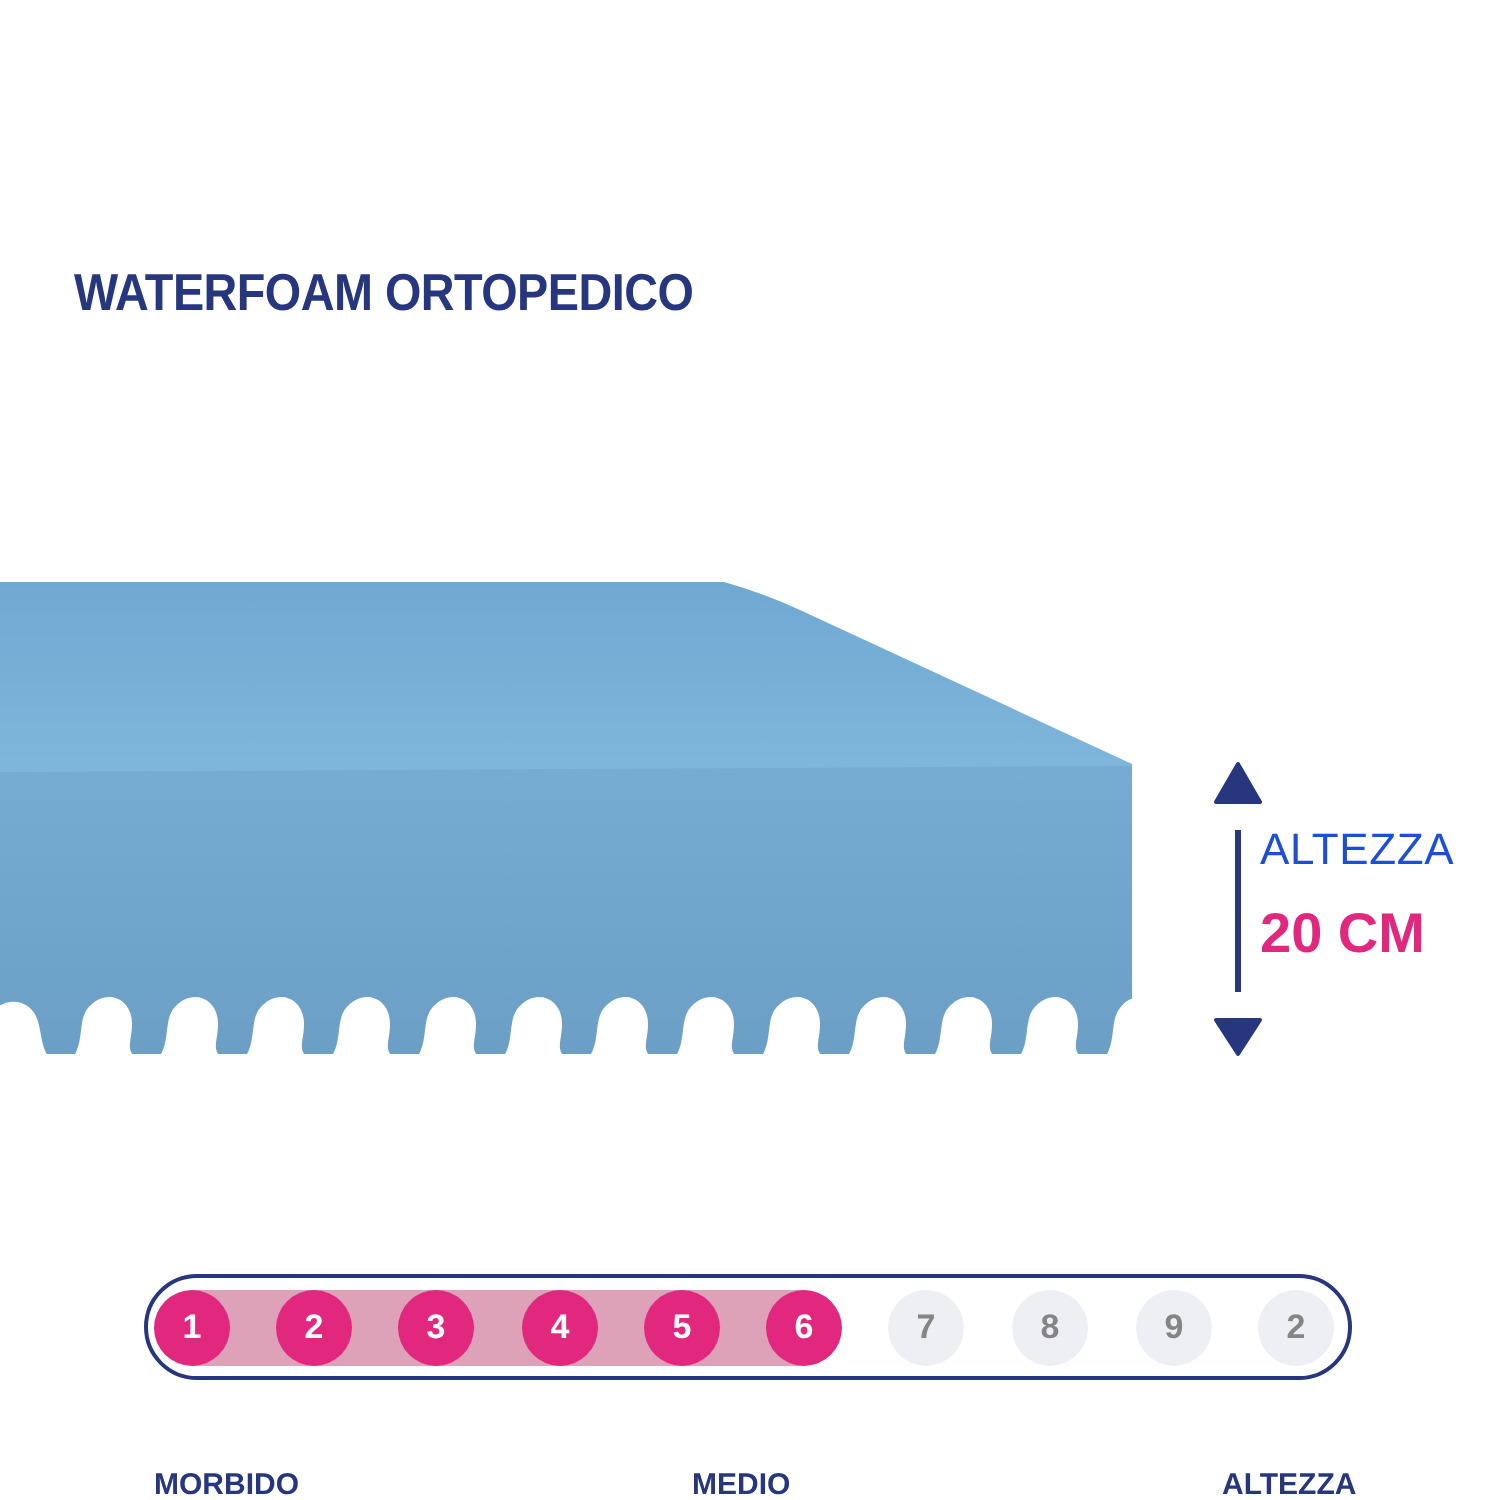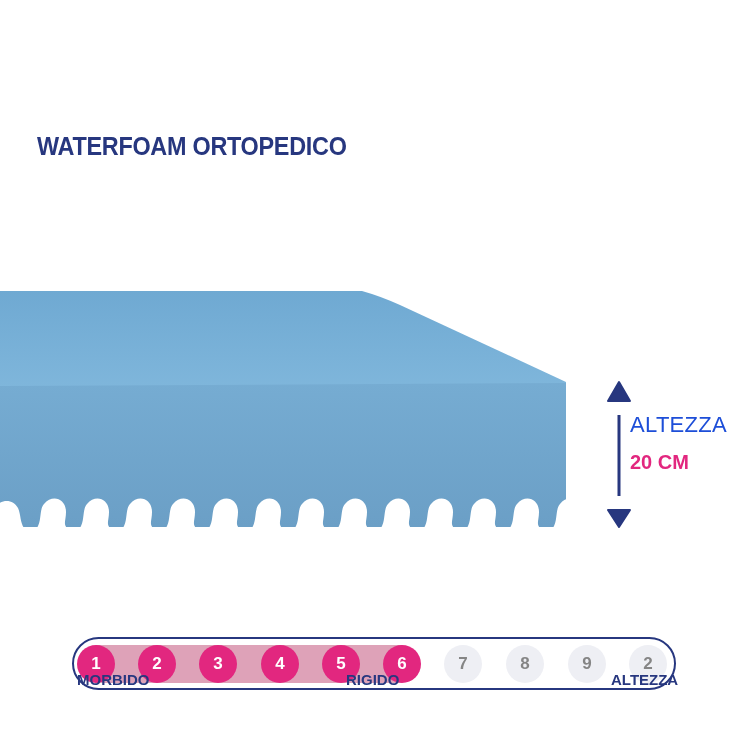--- a/index.html
+++ b/index.html
@@ -1,27 +1,27 @@
 <!DOCTYPE html>
 <html><head>
 <meta charset="utf-8">
 <style>
   html,body{margin:0;padding:0;background:#ffffff;}
   body{width:750px;height:750px;position:relative;overflow:hidden;font-family:"Liberation Sans","DejaVu Sans",sans-serif;}
   .title{position:absolute;left:37px;top:131px;font-size:26px;font-weight:bold;color:#27377f;letter-spacing:-0.3px;white-space:nowrap;transform:scaleX(0.9);transform-origin:left top;}
   .mattress{position:absolute;left:0;top:0;}
   .height-indicator{position:absolute;left:600px;top:375px;width:150px;height:160px;}
   .alt-label{position:absolute;left:630px;top:412px;font-size:22px;color:#1d4ed8;letter-spacing:0.3px;}
-  .alt-value{position:absolute;left:630px;top:451px;font-size:20px;font-weight:bold;color:#e2277f;white-space:nowrap;}
+  .alt-value{position:absolute;left:630px;top:451px;font-size:28px;font-weight:bold;color:#e2277f;white-space:nowrap;}
   .scale{position:absolute;left:72px;top:637px;width:604px;height:53px;box-sizing:border-box;border:2px solid #27377f;border-radius:27px;}
   .band{position:absolute;left:96px;top:645px;width:306px;height:38px;background:#dea2b8;}
   .dot{position:absolute;width:38px;height:38px;border-radius:50%;display:flex;align-items:center;justify-content:center;font-weight:bold;font-size:17px;top:645px;}
   .dot.on{background:#e2277f;color:#ffffff;}
   .dot.off{background:#eeeff4;color:#858585;}
-  .scale-label{position:absolute;top:671px;font-size:15px;font-weight:bold;color:#27377f;}
+  .scale-label{position:absolute;top:734px;font-size:15px;font-weight:bold;color:#27377f;}
 </style>
 </head>
 <body>
 
 <div class="title">WATERFOAM ORTOPEDICO</div>
 
 <svg class="mattress" width="750" height="560" viewBox="0 0 750 560">
   <defs>
     <linearGradient id="topg" x1="0" y1="0" x2="0" y2="1">
       <stop offset="0" stop-color="#6fa9d2"></stop>
@@ -76,14 +76,14 @@
 <div class="dot on" style="left:199px">3</div>
 <div class="dot on" style="left:261px">4</div>
 <div class="dot on" style="left:322px">5</div>
 <div class="dot on" style="left:383px">6</div>
 <div class="dot off" style="left:444px">7</div>
 <div class="dot off" style="left:506px">8</div>
 <div class="dot off" style="left:568px">9</div>
 <div class="dot off" style="left:629px">2</div>
 
 <div class="scale-label" style="left:77px">MORBIDO</div>
-<div class="scale-label" style="left:346px">RIGIDO</div>
+<div class="scale-label" style="left:346px">MEDIO</div>
 <div class="scale-label" style="left:611px">ALTEZZA</div>
 
 </body></html>

